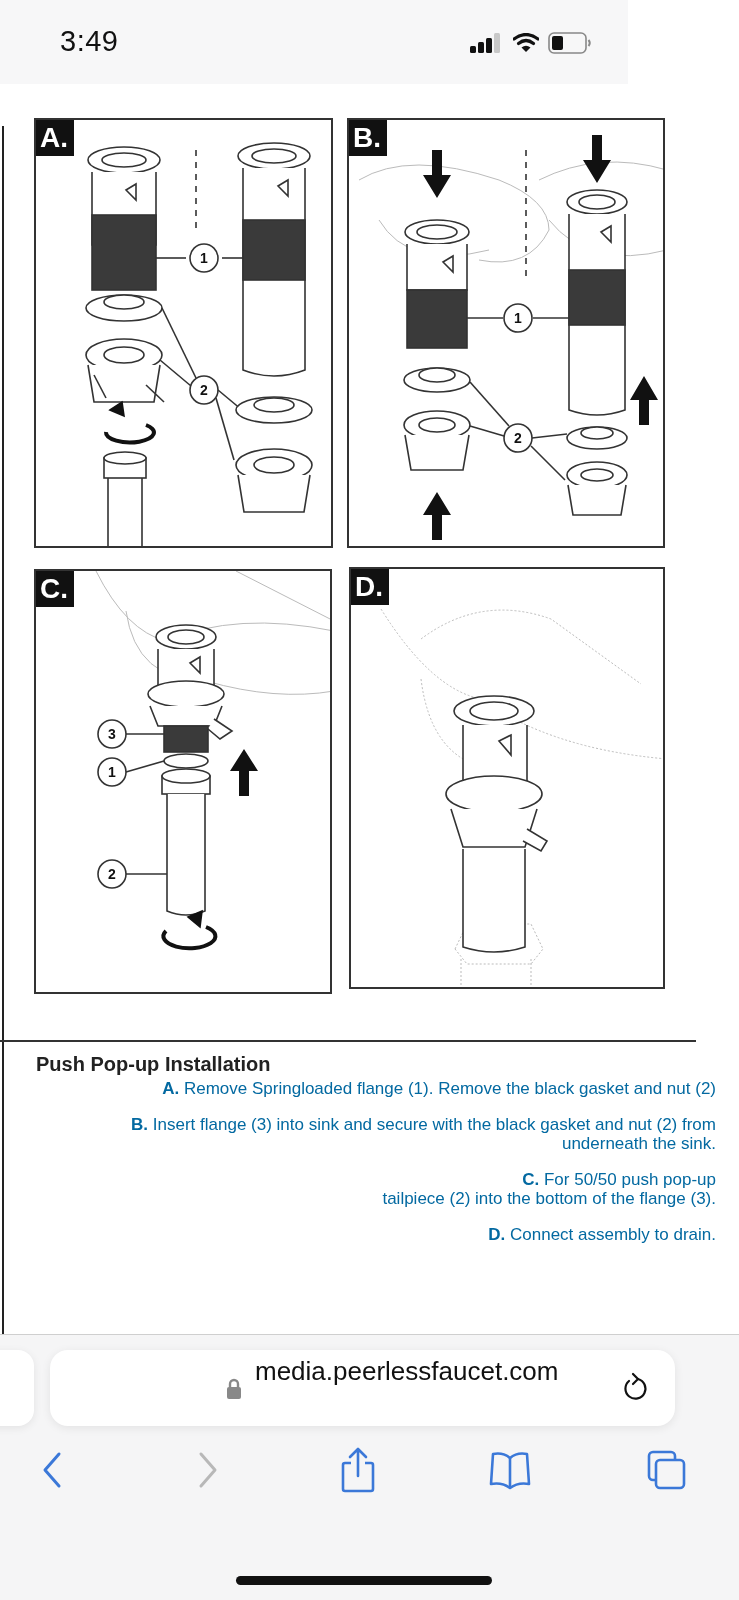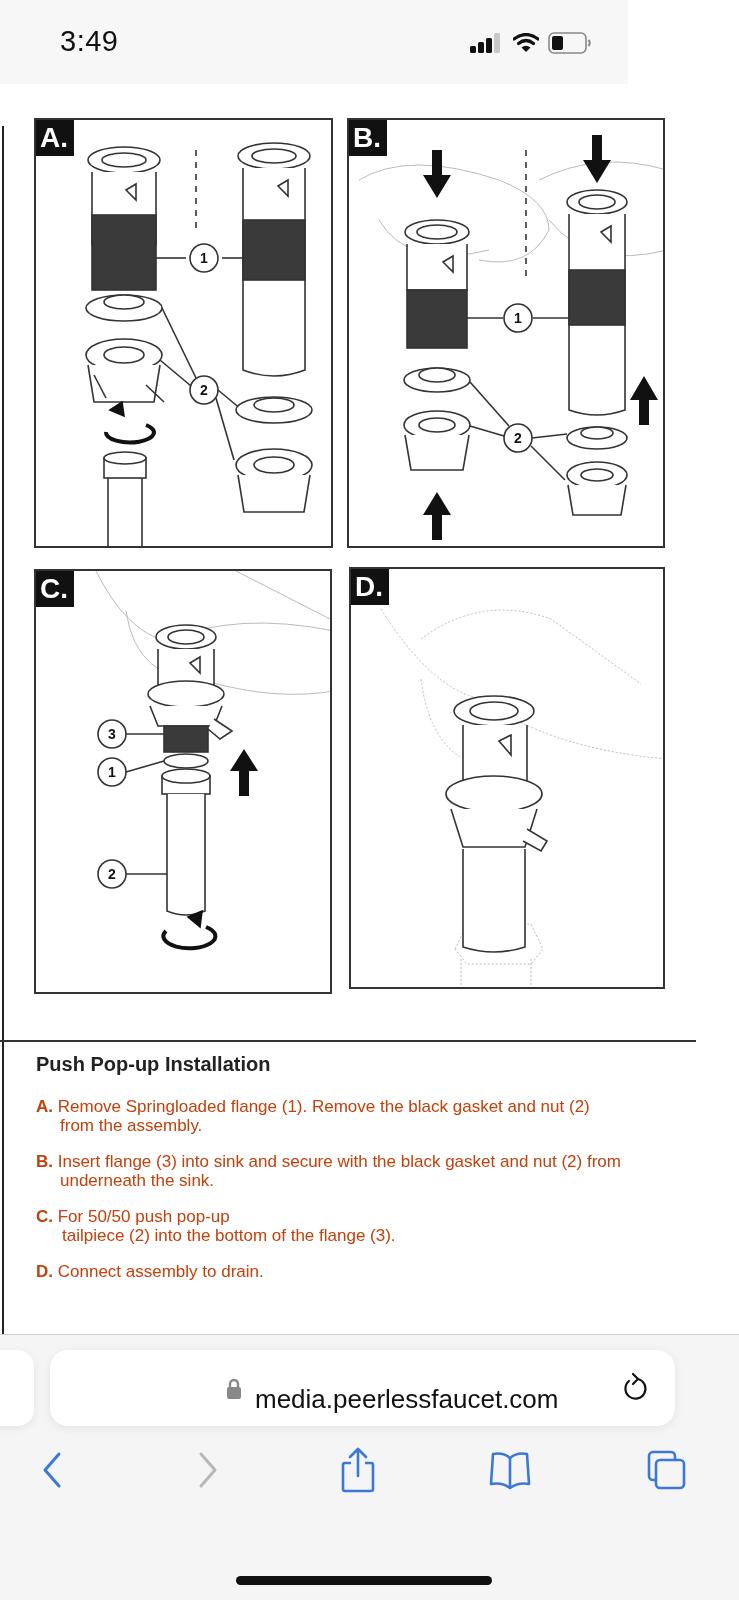--- a/index.html
+++ b/index.html
@@ -14,33 +14,33 @@
   
   .doc { position: absolute; left: 0; top: 84px; width: 739px; height: 1280px; background: #fff; }
   .doc-left-rule { position: absolute; left: 2px; top: 42px; width: 2px; height: 1230px; background: #222; }
   .panel { position: absolute; border: 2px solid #333; background: #fff; overflow: hidden; }
   .panel-label { position: absolute; left: 0; top: 0; background: #111; color: #fff; font-weight: bold; font-size: 28px; line-height: 36px; padding: 0 6px 0 4px; z-index: 2; }
   .panel svg { position: absolute; left: 0; top: 0; }
 
   .divider { position: absolute; left: 0; top: 1040px; width: 696px; height: 2px; background: #333; }
 
   .instructions { position: absolute; left: 36px; top: 1053px; width: 680px; }
-  .instr-title { font-size: 20px; font-weight: bold; margin-bottom: 21px; color: #222; }
-  .step { font-size: 17px; line-height: 19px; color: #c2410c; margin-bottom: 17px; }
+  .instr-title { font-size: 20px; font-weight: bold; margin-bottom: 3px; color: #222; }
+  .step { font-size: 17px; line-height: 19px; color: #0369a1; margin-bottom: 17px; text-align: right; }
   .step-letter { font-weight: bold; }
   .step-indent { padding-left: 24px; display: block; }
   .step-sub { font-weight: normal; }
 
   .page-bottom-rule { position: absolute; left: 0; top: 1334px; width: 739px; height: 1px; background: #cfcfcf; }
 
   
   .browser-bar { position: absolute; left: 0; top: 1335px; width: 739px; height: 265px; background: #f5f5f6; }
   .tab-prev { position: absolute; left: -30px; top: 1350px; width: 64px; height: 76px; background: #fff; border-radius: 16px; box-shadow: 0 2px 8px rgba(0,0,0,0.08); }
   .url-bar { position: absolute; left: 50px; top: 1350px; width: 625px; height: 76px; background: #fff; border-radius: 18px; box-shadow: 0 2px 10px rgba(0,0,0,0.08); }
-  .url-text { position: absolute; left: 205px; top: 34px; font-size: 26px; color: #111; }
+  .url-text { position: absolute; left: 205px; top: 6px; font-size: 26px; color: #111; }
   .lock-icon { position: absolute; left: 176px; top: 28px; }
   .reload-icon { position: absolute; left: 570px; top: 22px; }
 
   .toolbar { position: absolute; top: 1445px; left: 0; width: 739px; height: 60px; }
   .tb-btn { position: absolute; top: 0; width: 50px; height: 50px; display: flex; align-items: center; justify-content: center; }
   .home-indicator { position: absolute; left: 236px; top: 1576px; width: 256px; height: 9px; border-radius: 5px; background: #111; }
 </style>
 </head>
 <body>
 
@@ -249,21 +249,20 @@
   </div>
 
   <div class="divider" style="top:956px;"></div>
 
   <div class="instructions" style="top:969px;">
     <div class="instr-title">Push Pop-up Installation</div>
 
     <div class="step">
       <span class="step-letter">A.</span>
       <span>Remove Springloaded flange (1). Remove the black gasket and nut (2)</span>
-      <span class="step-indent">from the assembly.</span>
     </div>
 
     <div class="step">
       <span class="step-letter">B.</span>
       <span>Insert flange (3) into sink and secure with the black gasket and nut (2) from</span>
       <span class="step-indent">underneath the sink.</span>
     </div>
 
     <div class="step">
       <span class="step-letter">C.</span>

